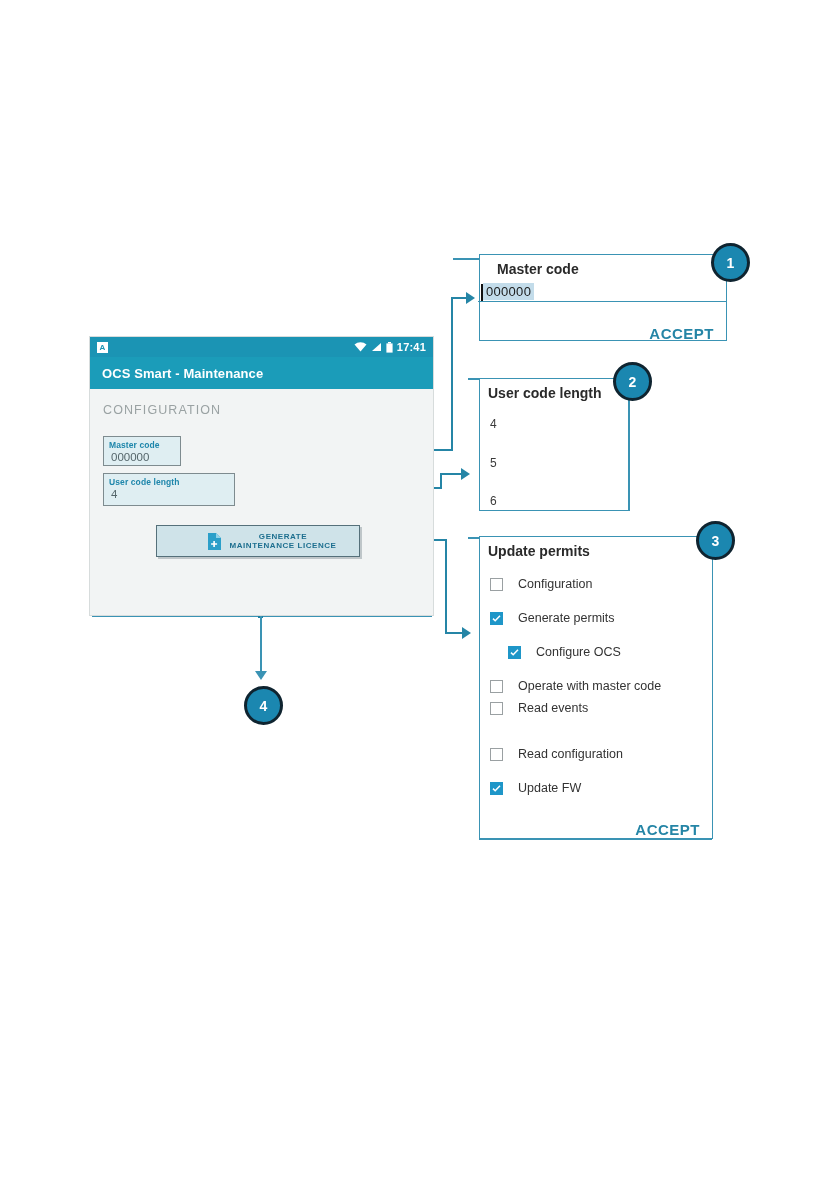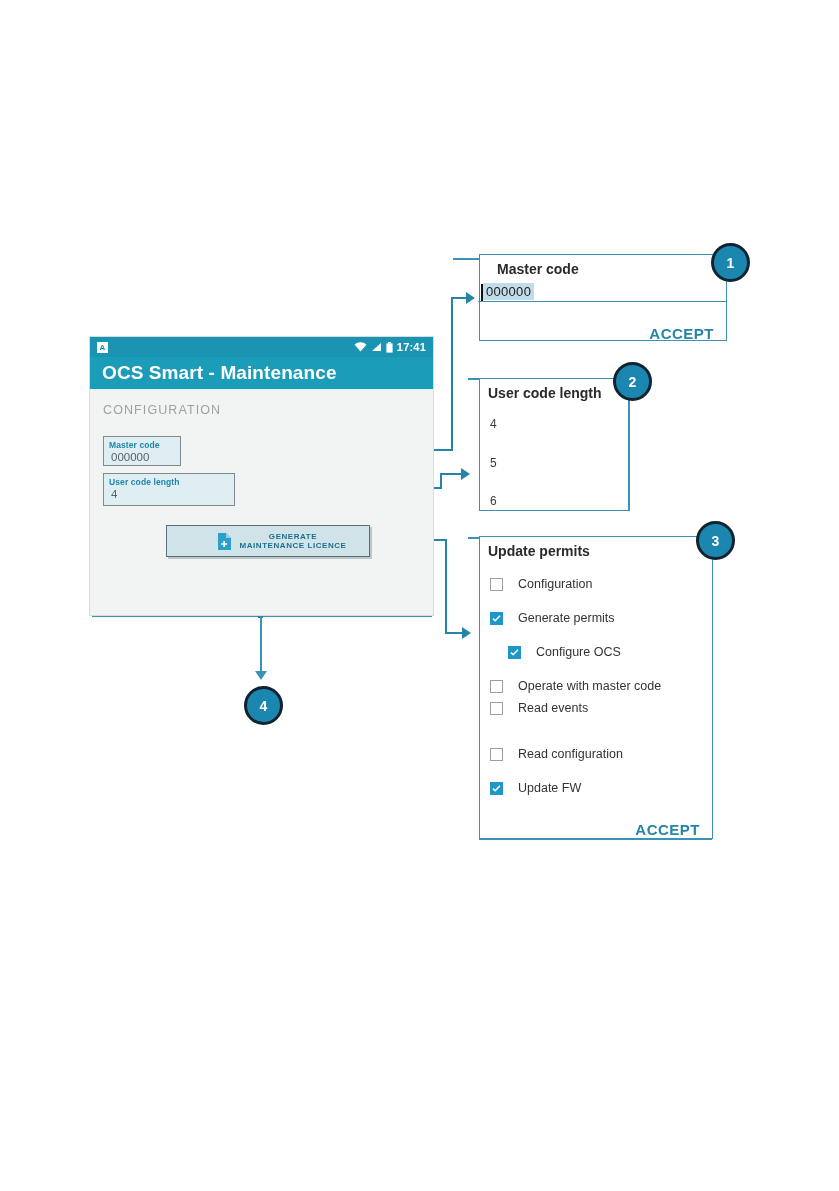--- a/index.html
+++ b/index.html
@@ -28,21 +28,21 @@
          background:#f2f4f4;border:1px solid #d7dcdc;box-sizing:border-box;}
   .statusbar{height:20px;background:#1b94b4;display:flex;align-items:center;
              padding:0 7px;box-sizing:border-box;}
   .sb-app{width:11px;height:11px;background:#ffffff;color:#1b94b4;
           font-size:8px;line-height:11px;text-align:center;font-weight:bold;}
   .sb-right{margin-left:auto;display:flex;align-items:center;gap:4px;}
   .sb-right svg{display:block;}
   .sb-time{color:#ffffff;font-size:11px;font-weight:bold;letter-spacing:.2px;}
   .appbar{height:32px;background:#1b9cb9;display:flex;align-items:center;
           padding:0 12px;box-sizing:border-box;}
-  .appbar-title{color:#ffffff;font-size:19px;font-weight:bold;letter-spacing:.1px;}
+  .appbar-title{color:#ffffff;font-size:13px;font-weight:bold;letter-spacing:.1px;}
   .section-title{color:#9aa2a3;font-size:12.5px;letter-spacing:1.1px;
                  padding:14px 0 0 13px;}
 
   .field{position:absolute;background:#dfeef2;border:1px solid #7e8b8f;
          box-sizing:border-box;}
   .field-label{color:#1e86ab;font-size:8.5px;font-weight:bold;
                padding:3px 0 0 5px;letter-spacing:.1px;}
   .field-value{color:#55666b;font-size:11.5px;padding:1px 0 0 7px;}
 
   .btn{position:absolute;background:#cfe3e9;border:1px solid #55707a;
@@ -151,21 +151,21 @@
     <div class="field" style="left:13px;top:99px;width:78px;height:30px;">
       <div class="field-label">Master code</div>
       <div class="field-value">000000</div>
     </div>
 
     <div class="field" style="left:13px;top:136px;width:132px;height:33px;">
       <div class="field-label">User code length</div>
       <div class="field-value">4</div>
     </div>
 
-    <div class="btn" style="left:76px;top:188px;width:204px;height:32px;padding-left:42px;">
+    <div class="btn" style="left:66px;top:188px;width:204px;height:32px;padding-left:42px;">
       <div class="btn-ico">
         <svg width="14" height="17" viewBox="0 0 14 17">
           <path d="M1 0h8l5 5v12H1z" fill="#2b9fc9"></path>
           <path d="M9 0l5 5H9z" fill="#8fd2e8"></path>
           <path d="M6.3 8h1.6v2.2h2.2v1.6H7.9V14H6.3v-2.2H4.1v-1.6h2.2z" fill="#ffffff"></path>
         </svg>
       </div>
       <div class="btn-label">GENERATE MAINTENANCE LICENCE</div>
     </div>
 

